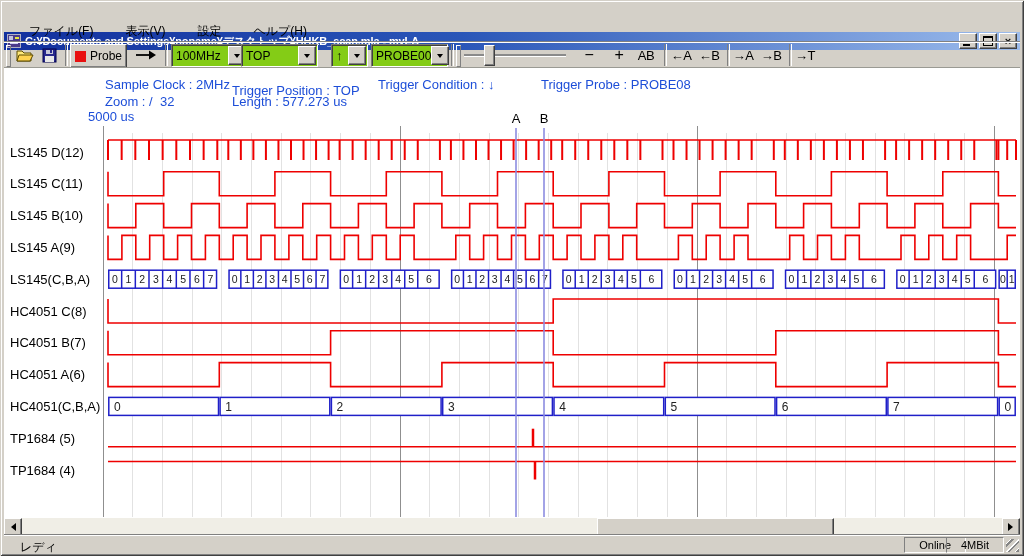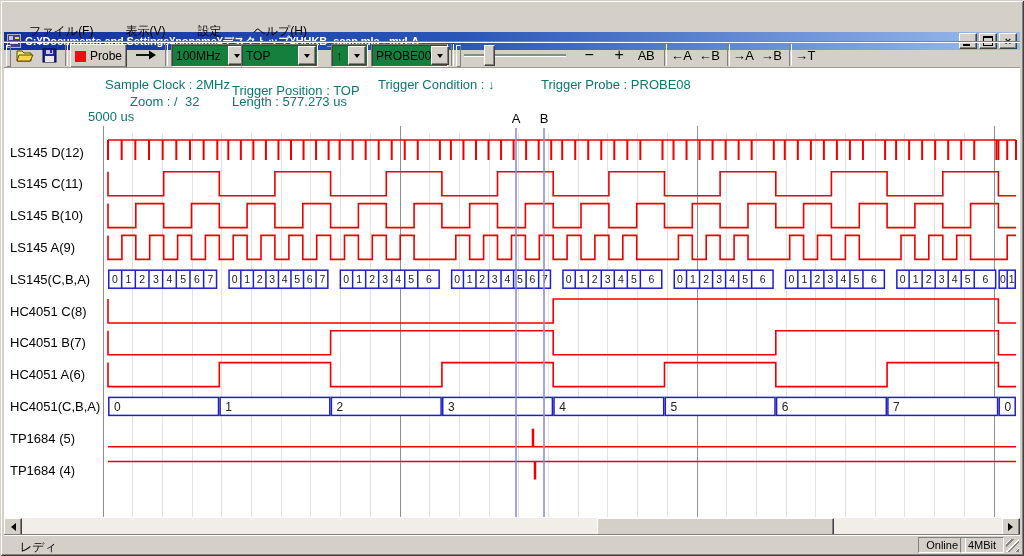--- a/index.html
+++ b/index.html
@@ -22,45 +22,45 @@
 .menu-item{padding:12px 7px;white-space:nowrap;margin-left:18px;}
 .toolbar{position:absolute;left:4px;top:41px;width:1016px;height:26px;border-top:1px solid #808080;
 box-shadow:inset 0 1px 0 #fff;}
 .toolbar > *{position:absolute;}
 .grip{width:3px;height:20px;border:1px solid;border-color:#fff #808080 #808080 #fff;top:3px;}
 .sep{width:1px;height:22px;border-left:1px solid #808080;box-shadow:1px 0 0 #fff;top:2px;}
 .tbtn{height:22px;top:2px;display:flex;align-items:center;justify-content:center;color:#000;}
 .stop-btn{background:#d4d0c8;border:1px solid;border-color:#fff #404040 #404040 #fff;
 box-shadow:inset -1px -1px 0 #808080,inset 1px 1px 0 #d4d0c8;font-size:12px;}
 .stop-sq{width:11px;height:11px;background:#e81010;margin-right:4px;flex:none;}
-.combo{height:21px;top:2px;background:#15803d;border:1px solid;border-color:#7a7a72 #fff #fff #7a7a72;
+.combo{height:21px;top:2px;background:#84cc16;border:1px solid;border-color:#7a7a72 #fff #fff #7a7a72;
 box-shadow:inset 1px 1px 0 #404040;display:flex;align-items:center;}
 .combo-text{flex:1;padding-left:4px;font-size:12px;color:#000;white-space:pre;}
 .combo-btn{width:16px;height:17px;margin-right:1px;background:#d4d0c8;border:1px solid;
 border-color:#fff #404040 #404040 #fff;box-shadow:inset -1px -1px 0 #808080;
 display:flex;align-items:center;justify-content:center;flex:none;}
 .combo-arrow{width:0;height:0;border:3px solid transparent;border-top:4px solid #000;margin-top:4px;}
 .slider{top:2px;width:102px;height:22px;}
 .slider-track{position:absolute;left:0;right:0;top:10px;height:2px;background:#8a8a8a;box-shadow:0 1px 0 #fff;}
 .slider-thumb{position:absolute;left:20px;top:1px;width:9px;height:19px;background:#d4d0c8;
 border:1px solid;border-color:#fff #404040 #404040 #fff;box-shadow:inset -1px -1px 0 #808080;}
 .flat{font-size:13px;letter-spacing:-0.5px;}
 .client{position:absolute;left:4px;top:67px;width:1016px;height:450px;background:#fff;border-top:1px solid #9a9a93;}
-.info-text{position:absolute;font-size:13px;color:#0f766e;white-space:pre;}
+.info-text{position:absolute;font-size:13px;color:#1d4ed8;white-space:pre;}
 #wavesvg{position:absolute;left:0;top:0;}
 .hscroll{position:absolute;left:4px;top:518px;width:1016px;height:16px;background:#f0eee6;}
 .scroll-btn{position:absolute;top:0;width:16px;height:16px;background:#d4d0c8;border:1px solid;
 border-color:#fff #404040 #404040 #fff;box-shadow:inset -1px -1px 0 #808080;display:flex;align-items:center;justify-content:center;}
 .tri-left{width:0;height:0;border:4px solid transparent;border-right:5px solid #000;margin-right:3px;}
 .tri-right{width:0;height:0;border:4px solid transparent;border-left:5px solid #000;margin-left:3px;}
 .scroll-thumb{position:absolute;top:0;left:593px;width:235px;height:16px;background:#d4d0c8;border:1px solid;
 border-color:#fff #404040 #404040 #fff;box-shadow:inset -1px -1px 0 #808080;}
 .statusbar{position:absolute;left:4px;top:535px;width:1016px;height:17px;border-top:1px solid #fff;box-shadow:0 -1px 0 #808080;font-size:12px;color:#000;}
 .status-left{position:absolute;left:16px;top:3px;text-align:center;}
-.status-field{position:absolute;top:1px;height:14px;border:1px solid;border-color:#808080 #fff #fff #808080;padding:0 7px;line-height:14px;font-size:11px;}
+.status-field{position:absolute;top:1px;height:14px;border:1px solid;border-color:#808080 #fff #fff #808080;padding:0 14px;line-height:14px;font-size:11px;}
 .f-online{right:54px;}
 .f-mem{right:16px;}
 .grip-corner{position:absolute;right:1px;bottom:1px;width:13px;height:13px;
 background:repeating-linear-gradient(135deg,transparent 0 3px,#fff 3px 4px,#868686 4px 6px);}
 </style>
 </head>
 <body>
 
 <div class="titlebar">
   <svg class="title-icon" viewBox="0 0 14 14">
@@ -161,21 +161,21 @@
   <div class="sep" style="left:785px"></div>
   <div class="tbtn flat" style="left:787px;width:28px">→T</div>
 </div>
 
 <div class="client"></div>
 
 <div class="info-text" style="left:105px;top:77px;">Sample Clock : 2MHz</div>
 <div class="info-text" style="left:232px;top:77px;margin-top:6px;">Trigger Position : TOP</div>
 <div class="info-text" style="left:378px;top:77px;">Trigger Condition : ↓</div>
 <div class="info-text" style="left:497px;top:77px;margin-left:44px;">Trigger Probe : PROBE08</div>
-<div class="info-text" style="left:105px;top:94px;margin-left:25px;">Zoom : /  32</div>
+<div class="info-text" style="left:105px;top:94px;">Zoom : /  32</div>
 <div class="info-text" style="left:232px;top:94px;">Length : 577.273 us</div>
 <div class="info-text" style="left:88px;top:109px;">5000 us</div>
 
 <svg id="wavesvg" width="1024" height="556">
     <line x1="103" y1="126" x2="103" y2="517" stroke="#8f8f8f" stroke-width="1" shape-rendering="crispEdges"></line>
     <line x1="132.7" y1="133" x2="132.7" y2="517" stroke="#e2e2e2" stroke-width="1" shape-rendering="crispEdges"></line>
     <line x1="162.4" y1="133" x2="162.4" y2="517" stroke="#e2e2e2" stroke-width="1" shape-rendering="crispEdges"></line>
     <line x1="192.1" y1="133" x2="192.1" y2="517" stroke="#e2e2e2" stroke-width="1" shape-rendering="crispEdges"></line>
     <line x1="221.8" y1="133" x2="221.8" y2="517" stroke="#e2e2e2" stroke-width="1" shape-rendering="crispEdges"></line>
     <line x1="251.5" y1="133" x2="251.5" y2="517" stroke="#e2e2e2" stroke-width="1" shape-rendering="crispEdges"></line>

